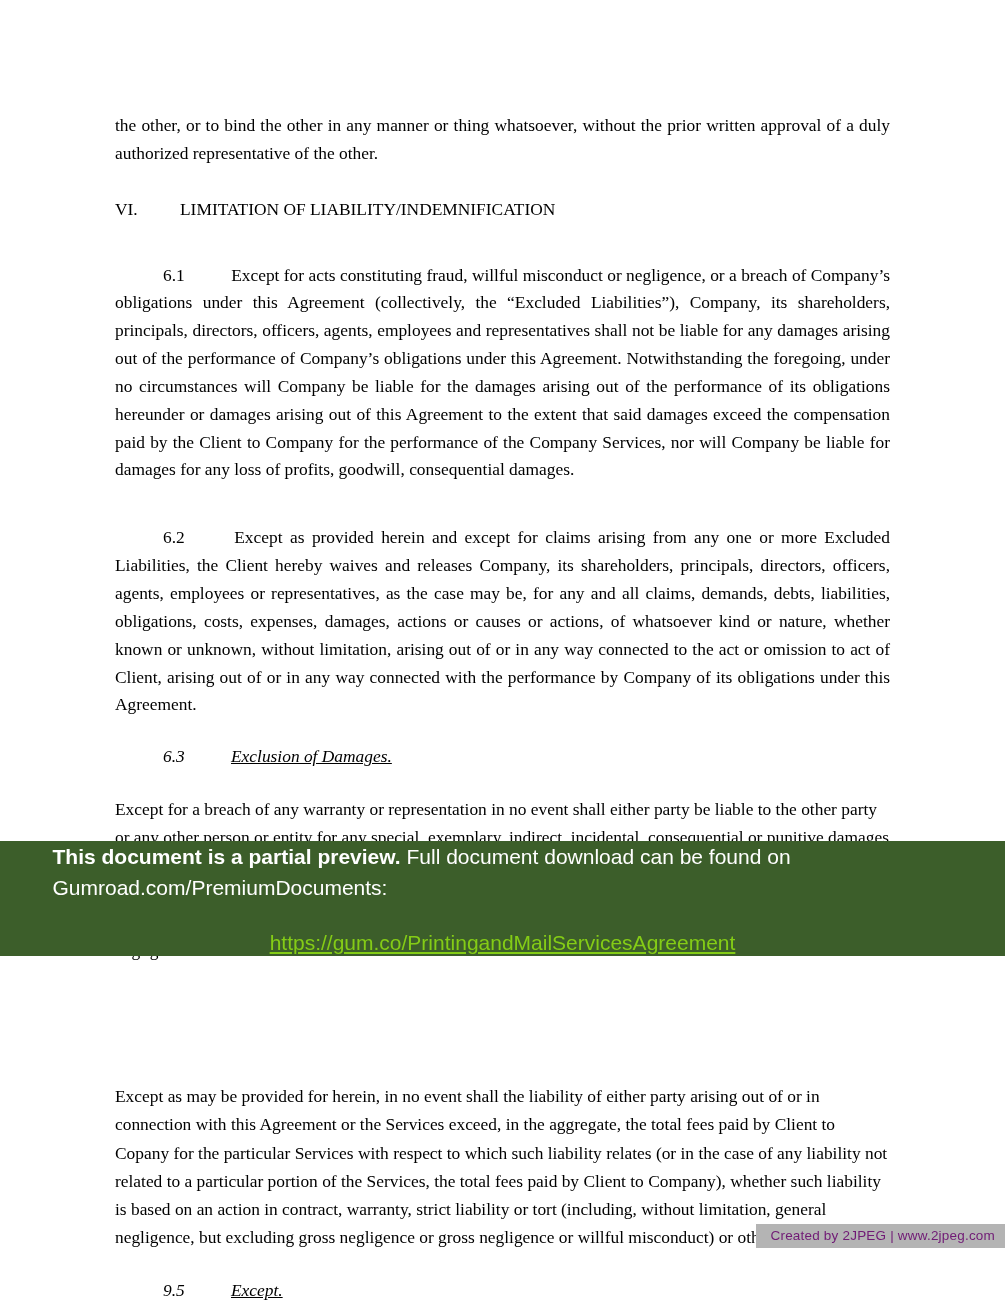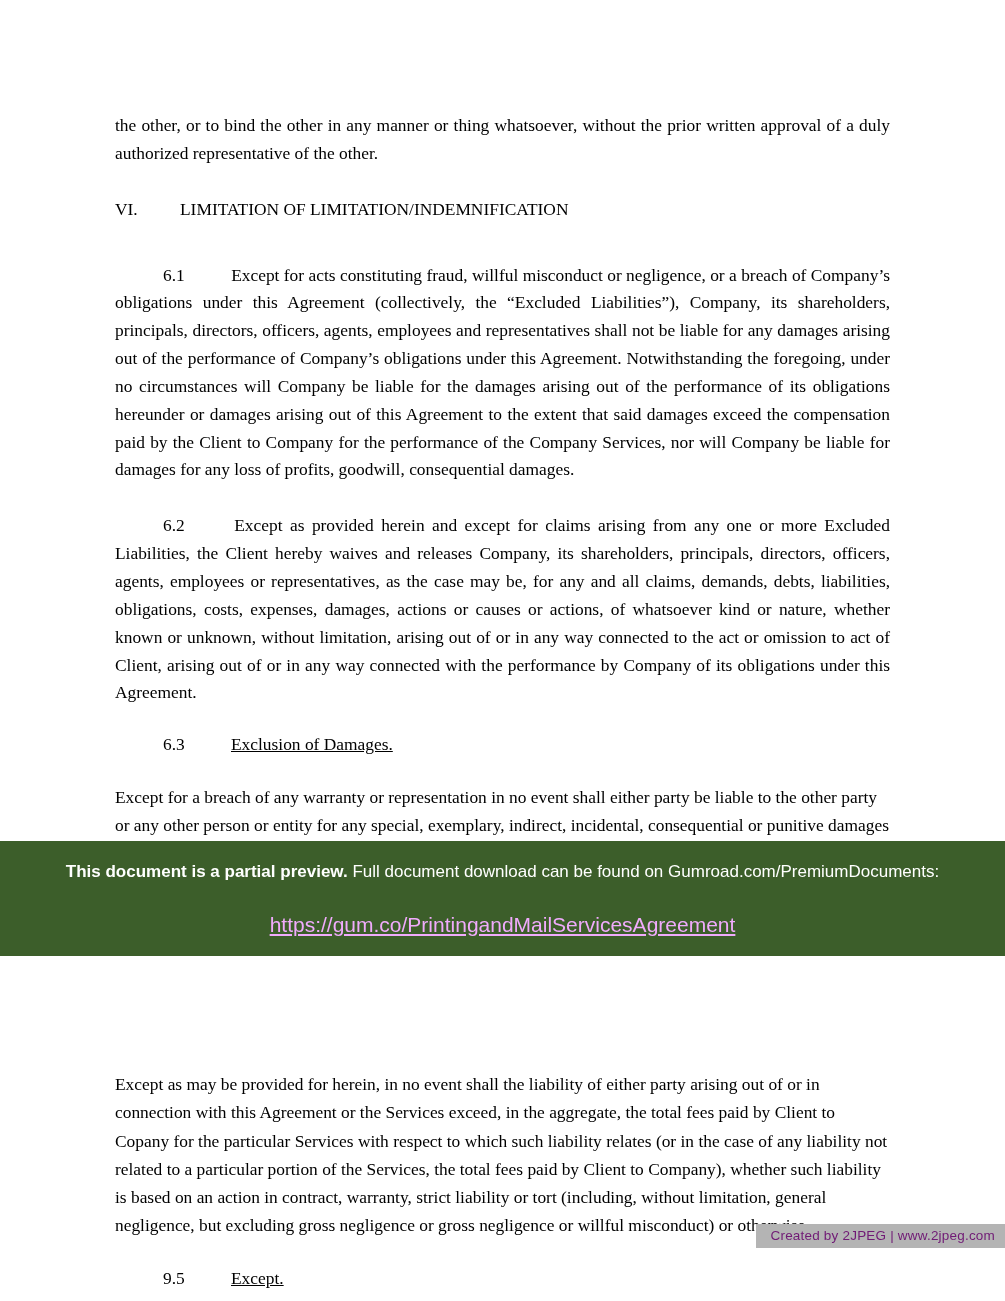--- a/index.html
+++ b/index.html
@@ -53,20 +53,21 @@
   }
   .heading-text {
     flex: 1 1 auto;
   }
   .sub-head {
     margin-top: 24px;
     font-size: 17.4px;
     line-height: 1.6;
     display: flex;
     padding-left: 48px;
+    font-style: italic;
   }
   .sub-head-num {
     width: 68px;
     flex: 0 0 68px;
   }
   .sub-head-text {
     text-decoration: underline;
   }
   .block-left {
     text-align: left;
@@ -85,34 +86,34 @@
     color: #ffffff;
     font-family: "Liberation Sans", sans-serif;
     display: flex;
     flex-direction: column;
     align-items: center;
     justify-content: center;
     box-sizing: border-box;
     padding-top: 4px;
   }
   .banner-line1 {
-    font-size: 17px;
+    font-size: 21px;
     line-height: 1.45;
-    text-align: center;
+    text-align: left;
     max-width: 900px;
   }
   .banner-line1 b {
     font-weight: bold;
   }
   .banner-link {
     font-size: 21px;
     line-height: 1.5;
     text-align: center;
     text-decoration: underline;
-    color: #f0abfc;
+    color: #84cc16;
     margin-top: 24px;
   }
   
   .credit {
     position: absolute;
     right: 0;
     bottom: 12px;
     background: #b4b4b4;
     color: #701a75;
     font-family: "Liberation Sans", sans-serif;
@@ -125,29 +126,29 @@
 <body>
 
 <div class="page">
 
   <div class="content">
 
     <p class="para">the other, or to bind the other in any manner or thing whatsoever, without the prior written approval of a duly authorized representative of the other.</p>
 
     <div class="heading-row">
       <span class="heading-num">VI.</span>
-      <span class="heading-text">LIMITATION OF LIMITATION/INDEMNIFICATION</span>
+      <span class="heading-text">LIMITATION OF LIABILITY/INDEMNIFICATION</span>
     </div>
 
     <p class="para para-indent para-gap" style="margin-top:38px">
       <span>6.1</span>
       <span style="display:inline-block;width:42px"></span><span>Except for acts constituting fraud, willful misconduct or negligence, or a breach of Company’s obligations under this Agreement (collectively, the “Excluded Liabilities”), Company, its shareholders, principals, directors, officers, agents, employees and representatives shall not be liable for any damages arising out of the performance of Company’s obligations under this Agreement. Notwithstanding the foregoing, under no circumstances will Company be liable for the damages arising out of the performance of its obligations hereunder or damages arising out of this Agreement to the extent that said damages exceed the compensation paid by the Client to Company for the performance of the Company Services, nor will Company be liable for damages for any loss of profits, goodwill, consequential damages.</span>
     </p>
 
-    <p class="para para-indent para-gap" style="margin-top:28px">
+    <p class="para para-indent para-gap" style="margin-top:40px">
       <span>6.2</span>
       <span style="display:inline-block;width:42px"></span><span>Except as provided herein and except for claims arising from any one or more Excluded Liabilities, the Client hereby waives and releases Company, its shareholders, principals, directors, officers, agents, employees or representatives, as the case may be, for any and all claims, demands, debts, liabilities, obligations, costs, expenses, damages, actions or causes or actions, of whatsoever kind or nature, whether known or unknown, without limitation, arising out of or in any way connected to the act or omission to act of Client, arising out of or in any way connected with the performance by Company of its obligations under this Agreement.</span>
     </p>
 
     <div class="sub-head">
       <span class="sub-head-num">6.3</span>
       <span class="sub-head-text">Exclusion of Damages.</span>
     </div>
 
     <p class="block-left" style="margin-top:24px">Except for a breach of any warranty or representation in no event shall either party be liable to the other party or any other person or entity for any special, exemplary, indirect, incidental, consequential or punitive damages of any kind or nature whatsoever (including, without limitation, lost revenues, profits, savings or business, other than amounts due and payable to either party  or loss of records or data, whether in an action based on contract, warranty, strict liability, tort (including, without limitation, general negligence, but excluding gross negligence</p>

